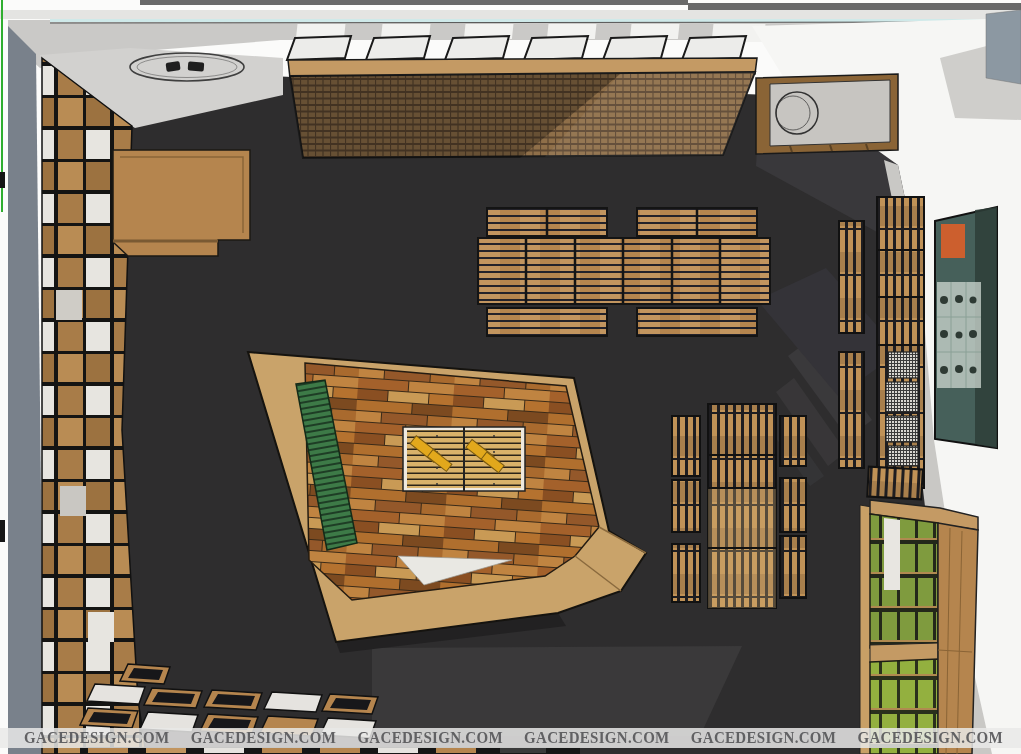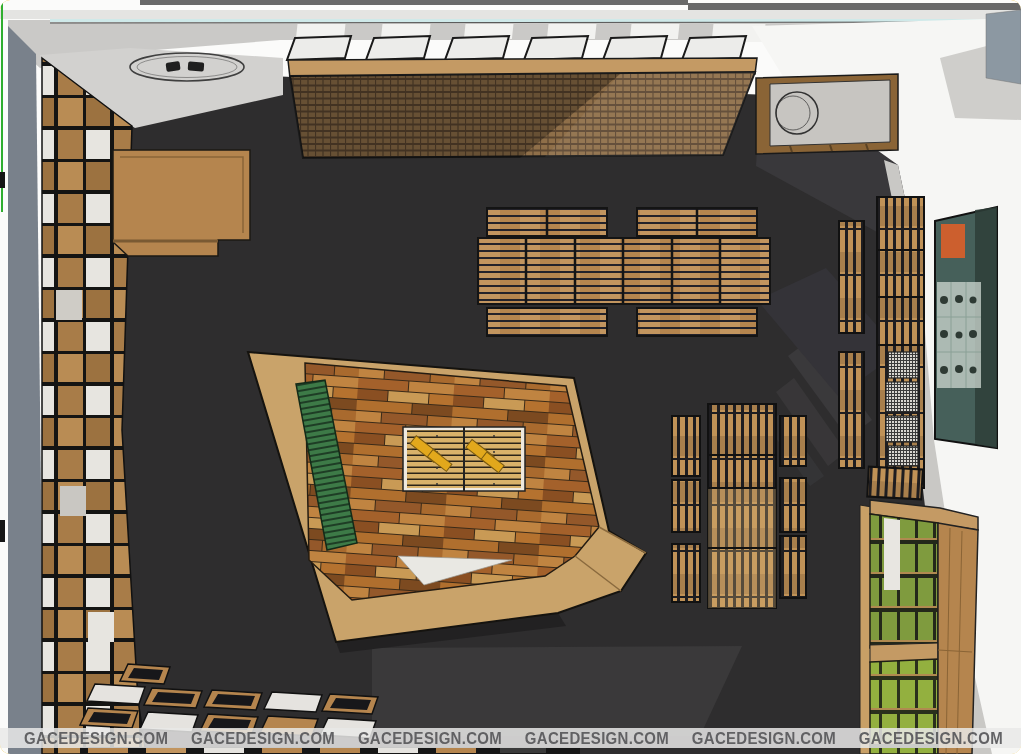--- a/index.html
+++ b/index.html
@@ -1,17 +1,17 @@
 <!DOCTYPE html>
 <html><head>
 <meta charset="utf-8">
 <style>
   html,body{margin:0;padding:0;background:#ffffff;}
   .stage{position:relative;width:1021px;height:754px;overflow:hidden;background:#eab308;
-         font-family:Liberation Sans, sans-serif;border-radius:10px;}
+         font-family:Liberation Serif, serif;}
   .stage svg{position:absolute;left:0;top:0;}
   .wm-band{position:absolute;left:0;top:728px;width:1021px;height:20px;
            background:rgba(233,233,231,0.85);display:flex;align-items:center;
            justify-content:space-between;padding:0 18px 0 24px;box-sizing:border-box;
            z-index:5;}
   .wm{font-size:15px;font-weight:bold;color:#58585b;letter-spacing:0.3px;
       transform:scaleY(1.05);white-space:nowrap;opacity:0.92;}
 </style>
 </head>
 <body>

